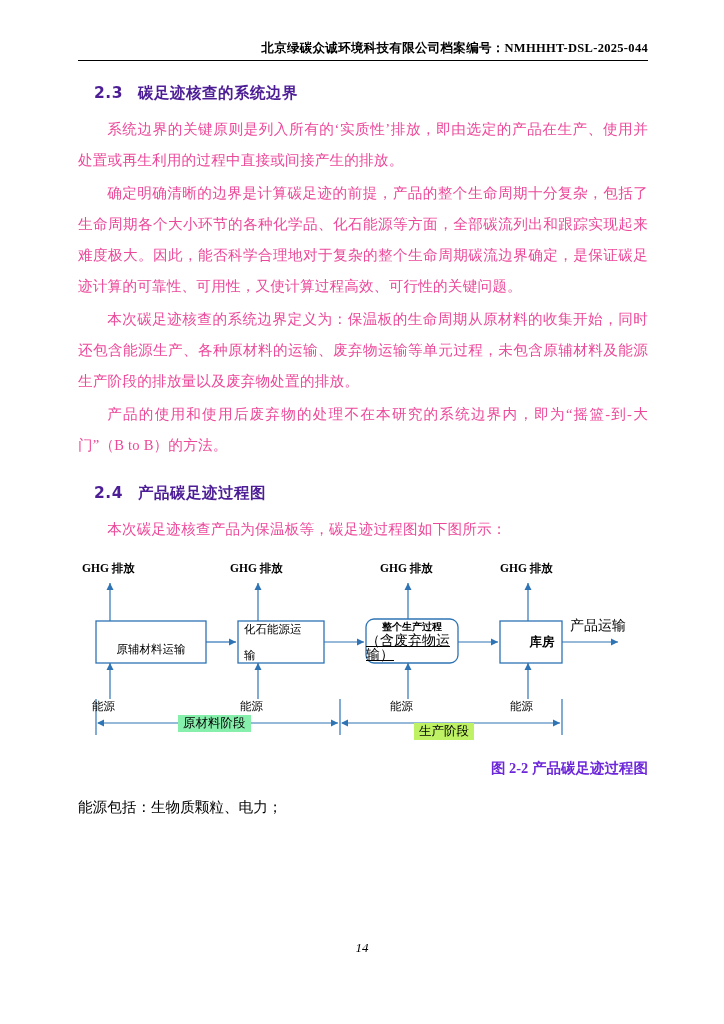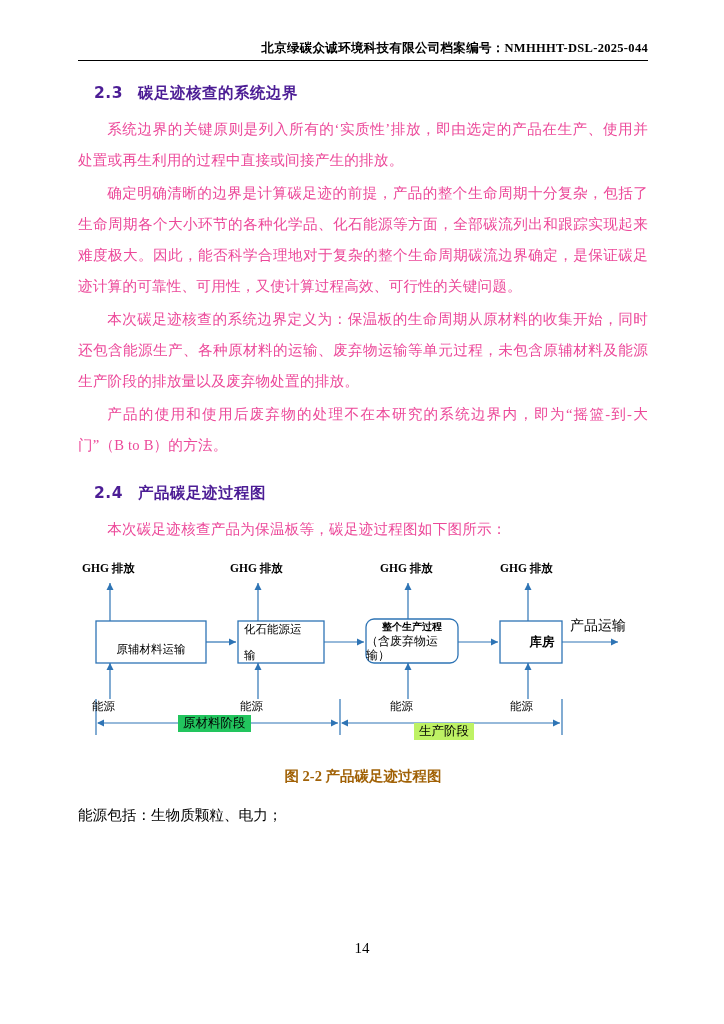--- a/index.html
+++ b/index.html
@@ -66,42 +66,43 @@
   
   .diagram {
     position: relative;
     width: 570px;
     height: 200px;
     margin-top: 14px;
   }
   .diagram svg { position: absolute; left: 0; top: 0; }
 
   .figcaption {
-    text-align: center;
+    text-align: right;
     font-size: 14.5px;
     font-weight: bold;
-    margin-top: 8px;
-    color: #a16207;
+    margin-top: 0;
+    color: #6d28d9;
   }
 
   p.note {
     font-size: 14.6px;
     line-height: 30px;
     margin: 14px 0 0 0;
     color: #000;
   }
 
   .pagenum {
     position: absolute;
     left: 0;
     right: 0;
     top: 940px;
     text-align: center;
-    font-size: 15px;
+    font-size: 13px;
     color: #000;
+    font-style: italic;
   }
 </style>
 </head>
 <body>
 
 <div class="page">
   <div class="content">
 
     <div class="doc-header">
       <span class="left">北京绿碳众诚环境科技有限公司</span>
@@ -179,34 +180,34 @@
 
       <div style="position:absolute;left:18px;top:62px;width:110px;height:56px;display:flex;align-items:center;justify-content:center;font-size:11.5px;text-align:center;line-height:15px;">
         <span>原辅材料运输</span>
       </div>
       <div style="position:absolute;left:160px;top:62px;width:86px;height:42px;display:flex;flex-direction:column;align-items:flex-start;justify-content:space-between;padding-left:6px;box-sizing:border-box;font-size:11.5px;line-height:16px;">
         <span>化石能源运</span>
         <span>输</span>
       </div>
       <div style="position:absolute;left:288px;top:60px;width:92px;height:44px;display:flex;flex-direction:column;align-items:center;justify-content:center;font-size:10px;line-height:14px;font-weight:bold;">
         <span>整个生产过程</span>
-        <span style="font-weight:normal;font-size:12px;">（含废弃物运输）</span>
+        <span style="font-weight:normal;font-size:14px;text-decoration:underline;">（含废弃物运输）</span>
       </div>
       <div style="position:absolute;left:422px;top:62px;width:84px;height:42px;display:flex;align-items:center;justify-content:center;font-size:12.5px;font-weight:bold;">
         <span>库房</span>
       </div>
 
       <div style="position:absolute;left:492px;top:58px;font-size:14px;white-space:nowrap;">产品运输</div>
 
       <div style="position:absolute;left:14px;top:140px;font-size:11.5px;white-space:nowrap;">能源</div>
       <div style="position:absolute;left:162px;top:140px;font-size:11.5px;white-space:nowrap;">能源</div>
       <div style="position:absolute;left:312px;top:140px;font-size:11.5px;white-space:nowrap;">能源</div>
       <div style="position:absolute;left:432px;top:140px;font-size:11.5px;white-space:nowrap;">能源</div>
 
-      <div style="position:absolute;left:100px;top:156px;background:#22c55e;padding:0 5px;font-size:12.5px;white-space:nowrap;">原材料阶段</div>
+      <div style="position:absolute;left:100px;top:156px;background:#86efac;padding:0 5px;font-size:12.5px;white-space:nowrap;">原材料阶段</div>
       <div style="position:absolute;left:336px;top:164px;background:#bef264;padding:0 5px;font-size:12.5px;white-space:nowrap;">生产阶段</div>
     </div>
 
     <div class="figcaption">图 2-2 产品碳足迹过程图</div>
 
     <p class="note">能源包括：生物质颗粒、电力；</p>
   </div>
 
   <div class="pagenum">14</div>
 </div>

